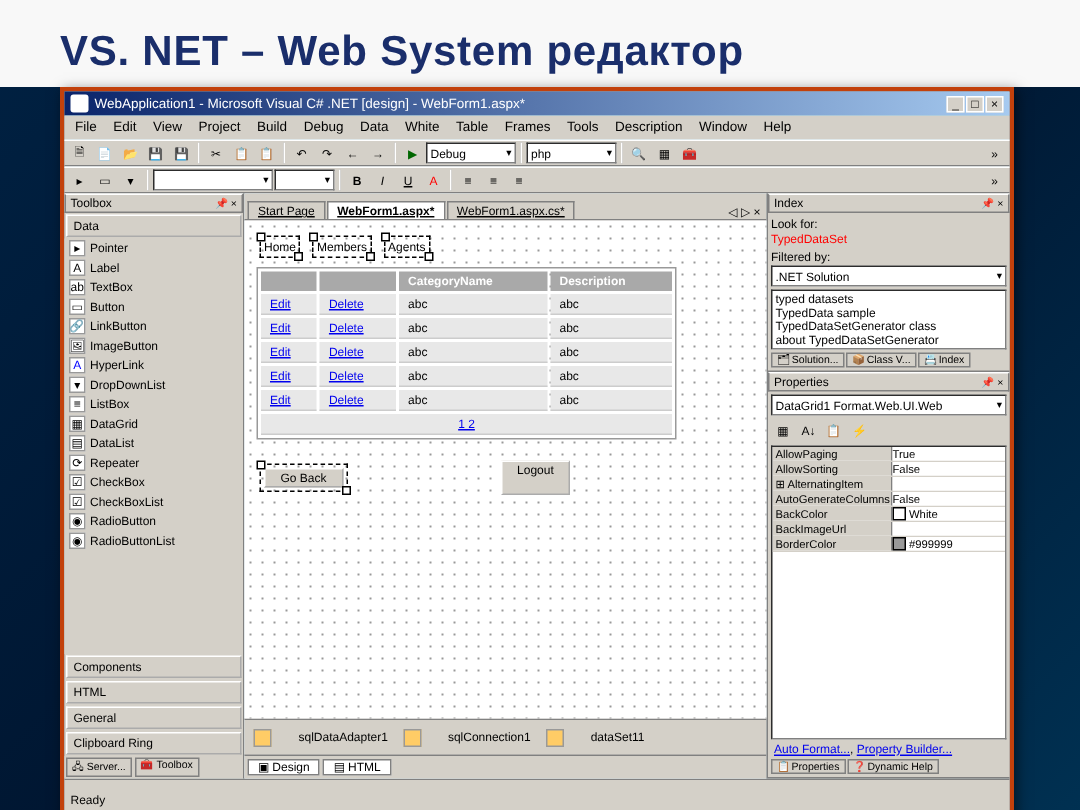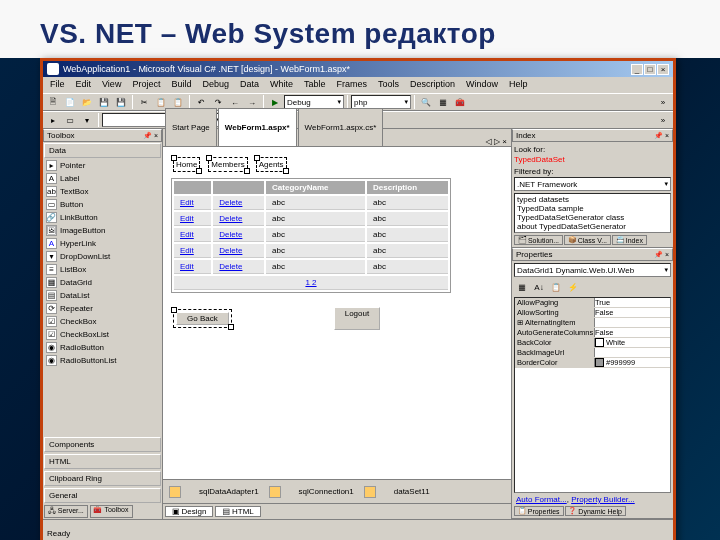--- a/index.html
+++ b/index.html
@@ -21,21 +21,21 @@
   .workspace { display: flex; height: 390px; }
   .toolbox { width: 120px; background: #d4d0c8; border-right: 1px solid #808080; display: flex; flex-direction: column; }
   .panel-hdr { background: #d4d0c8; border: 1px solid #808080; border-top: 1px solid #fff; padding: 1px 3px; font-size: 8px; display: flex; align-items: center; }
   .panel-hdr .pin { margin-left: auto; font-size: 7px; }
   .tb-cat { background: #d4d0c8; border: 1px outset #fff; padding: 2px 4px; font-size: 8px; text-align: left; margin: 1px; }
   .tb-list { flex: 1; background: #d4d0c8; overflow: hidden; }
   .tb-item { display: flex; align-items: center; padding: 1px 3px; font-size: 8px; gap: 3px; }
   .tb-item .ico { width: 11px; height: 11px; display: inline-flex; align-items: center; justify-content: center; font-size: 8px; background: #fff; border: 1px solid #999; }
   .center { flex: 1; display: flex; flex-direction: column; background: #fff; }
   .doc-tabs { display: flex; background: #d4d0c8; height: 18px; align-items: end; padding: 0 2px; border-bottom: 1px solid #808080; }
-  .doc-tab { background: #d4d0c8; border: 1px solid #808080; border-bottom: none; padding: 14px 6px; font-size: 8px; margin-right: 1px; }
+  .doc-tab { background: #d4d0c8; border: 1px solid #808080; border-bottom: none; padding: 1px 6px; font-size: 8px; margin-right: 1px; text-decoration: underline; }
   .doc-tab.active { background: #fff; font-weight: bold; }
   .doc-tabs .tabx { margin-left: auto; font-size: 8px; padding: 0 2px; }
   .design-surface { flex: 1; background: #fff; padding: 8px; position: relative; overflow: hidden; }
   .dot-grid { background-image: radial-gradient(#999 0.5px, transparent 0.5px); background-size: 8px 8px; }
   .sel-box { border: 1px dashed #000; position: relative; margin: 2px; padding: 2px; display: inline-block; font-size: 8px; }
   .sel-box::before, .sel-box::after { content: ""; position: absolute; width: 4px; height: 4px; background: #fff; border: 1px solid #000; }
   .sel-box::before { left: -3px; top: -3px; }
   .sel-box::after { right: -3px; bottom: -3px; }
   .datagrid { border: 1px solid #999; margin-top: 4px; }
   .datagrid th { background: #a9a9a9; color: #fff; font-size: 8px; padding: 2px 6px; font-weight: bold; text-align: left; }
@@ -224,22 +224,22 @@
             <span class="ico">◉</span>
             <span>RadioButton</span>
           </div>
         <div class="tb-item">
             <span class="ico">◉</span>
             <span>RadioButtonList</span>
           </div>
       </div>
       <div class="tb-cat">Components</div>
       <div class="tb-cat">HTML</div>
+      <div class="tb-cat">General</div>
       <div class="tb-cat">Clipboard Ring</div>
-      <div class="tb-cat">General</div>
       <div class="bottom-tabs">
         <span class="bottom-tab">🖧 <span>Server...</span></span>
         <span class="bottom-tab">🧰 <span>Toolbox</span></span>
       </div>
     </div>
 
     <div class="center">
       <div class="doc-tabs">
         <span class="doc-tab">Start Page</span>
         <span class="doc-tab active">WebForm1.aspx*</span>
@@ -331,40 +331,40 @@
           <span class="pin">📌 ×</span>
         </div>
       <div class="right-sec">
         <div class="field-row">
             <label>Look for:</label>
           </div>
         <div class="inp" style="color:red">TypedDataSet</div>
         <div class="field-row" style="margin-top:3px">
             <label>Filtered by:</label>
           </div>
-        <div class="combo" style="width:100%">.NET Framework</div>
+        <div class="combo" style="width:100%">.NET Solution</div>
         <div class="listbox" style="margin-top:2px">
           <div>typed datasets</div>
           <div>TypedData sample</div>
           <div>TypedDataSetGenerator class</div>
           <div>about TypedDataSetGenerator</div>
         </div>
         <div class="sol-tabs" style="margin-top:2px">
           <span class="sol-tab">🗂 <span>Solution...</span></span>
           <span class="sol-tab">📦 <span>Class V...</span></span>
           <span class="sol-tab">📇 <span>Index</span></span>
         </div>
       </div>
 
       <div class="panel-hdr">
           <span>Properties</span>
           <span class="pin">📌 ×</span>
         </div>
       <div class="right-sec" style="flex:1;display:flex;flex-direction:column">
-        <div class="combo" style="width:100%">DataGrid1  Dynamic.Web.UI.Web</div>
+        <div class="combo" style="width:100%">DataGrid1  Format.Web.UI.Web</div>
         <div style="display:flex;gap:1px;margin:2px 0">
           <span class="tbtn">▦</span>
           <span class="tbtn">A↓</span>
           <span class="tbtn">📋</span>
           <span class="tbtn">⚡</span>
         </div>
         <div class="props">
           <div class="props-row">
               <div class="pk">AllowPaging</div>
               <div class="pv">True</div>

